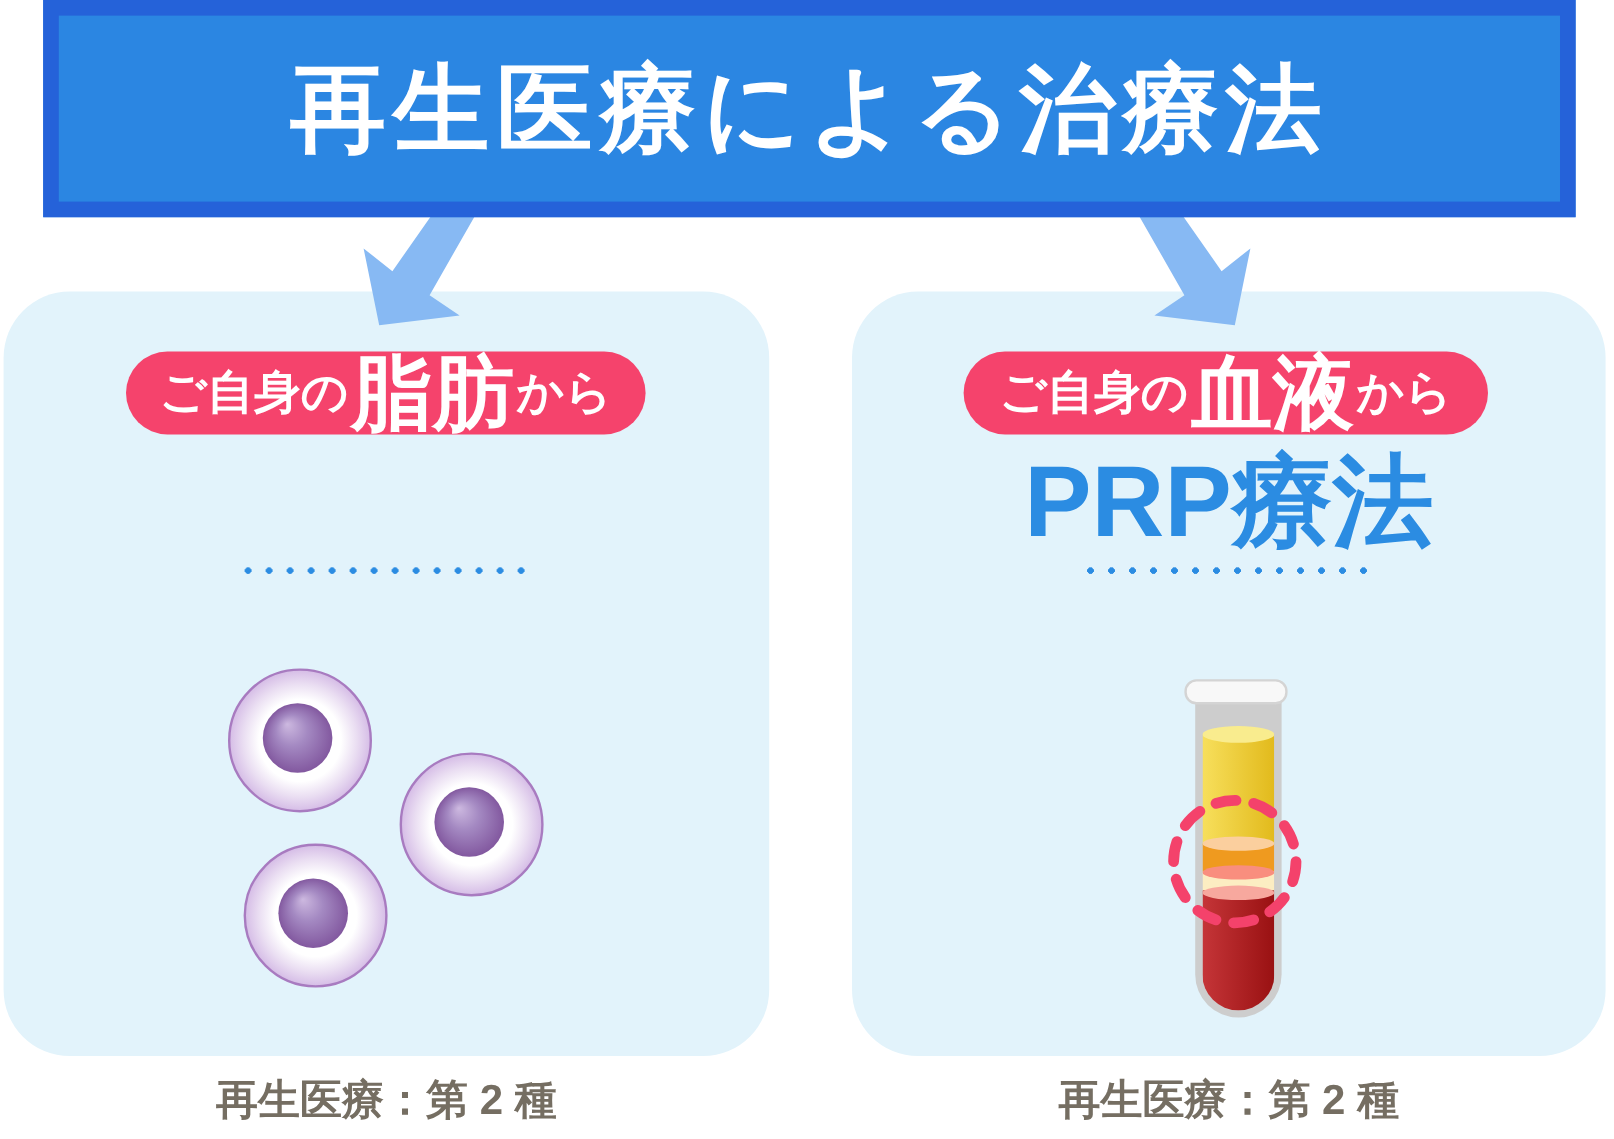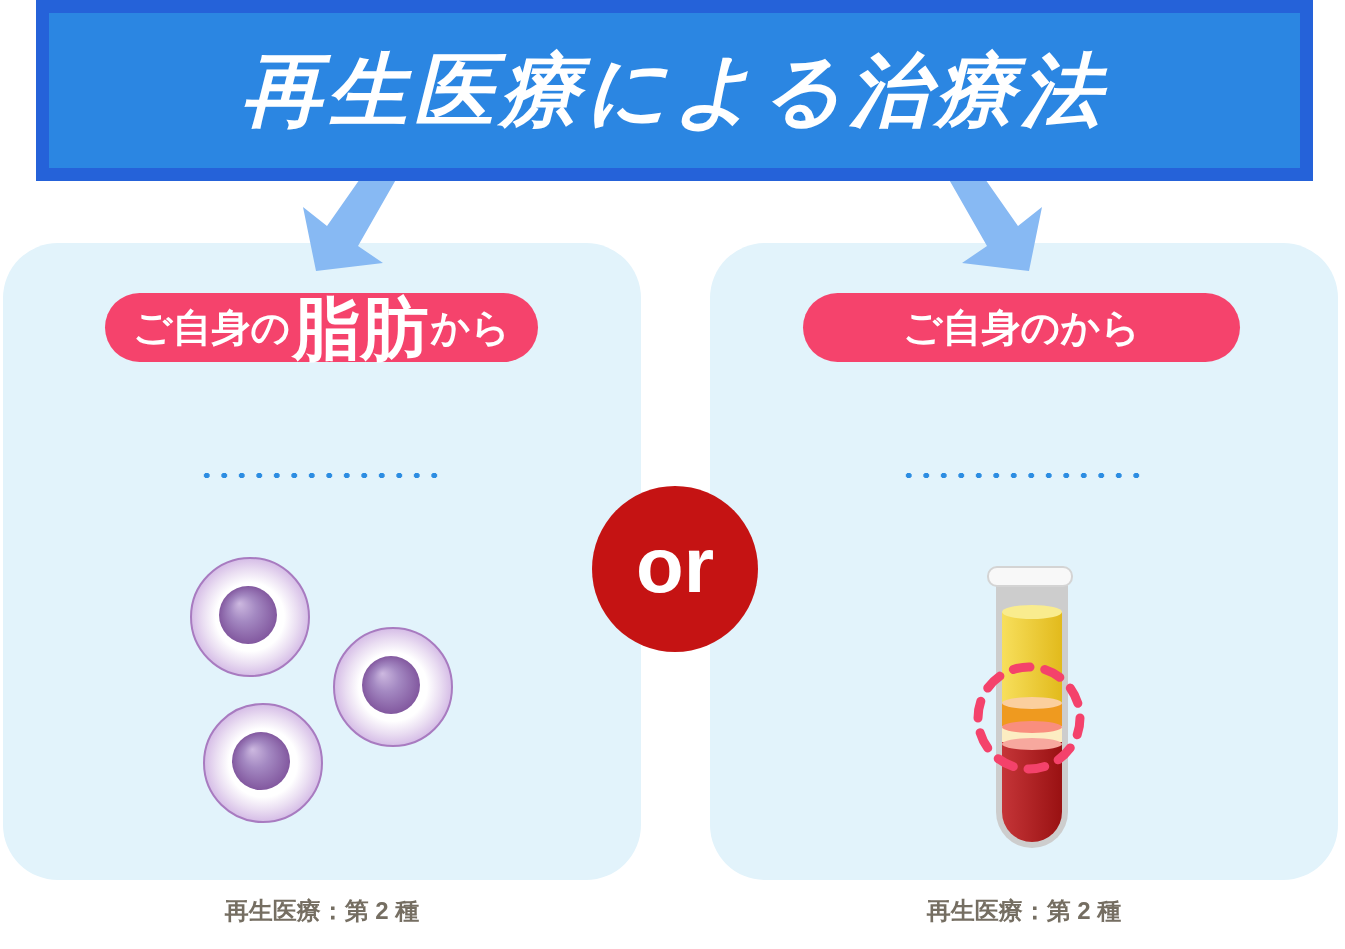--- a/index.html
+++ b/index.html
@@ -26,21 +26,20 @@
   }
   
   .banner{
     position:absolute;
     left:36px; top:0;
     width:1277px; height:181px;
     background:var(--banner-bg);
     border:13px solid var(--banner-border);
     display:flex; align-items:center; justify-content:center;
     z-index:3;
-    font-style:italic;
   }
   .banner-title{
     color:var(--white);
     font-size:80px;
     font-weight:bold;
     letter-spacing:6px;
     line-height:1;
     white-space:nowrap;
   }
   
@@ -128,21 +127,21 @@
     font-weight:600;
     line-height:1;
     padding-bottom:8px;
   }
   
   .caption{
     position:absolute;
     top:898px;
     text-align:center;
     color:var(--caption-gray);
-    font-size:24px;
+    font-size:35px;
     font-weight:600;
     line-height:1.1;
     z-index:3;
     white-space:nowrap;
   }
   .caption.left{ left:3px; width:638px; }
   .caption.right{ left:710px; width:628px; }
 </style>
 </head>
 <body>
@@ -220,22 +219,21 @@
   <div class="badge left">
     <span class="plain">ご自身の</span>
     <span class="emph">脂肪</span>
     <span class="plain">から</span>
   </div>
   <div class="dots left"></div>
   <div class="caption left">再生医療：第 2 種</div>
 
   <div class="badge right">
     <span class="plain">ご自身の</span>
+    <span class="emph">血液</span>
     <span class="plain">から</span>
   </div>
+  <div class="card-title right">PRP療法</div>
   <div class="dots right"></div>
   <div class="caption right">再生医療：第 2 種</div>
 
-  <div class="or-circle">
-    <span>or</span>
-  </div>
 
 </div>
 
 </body></html>

